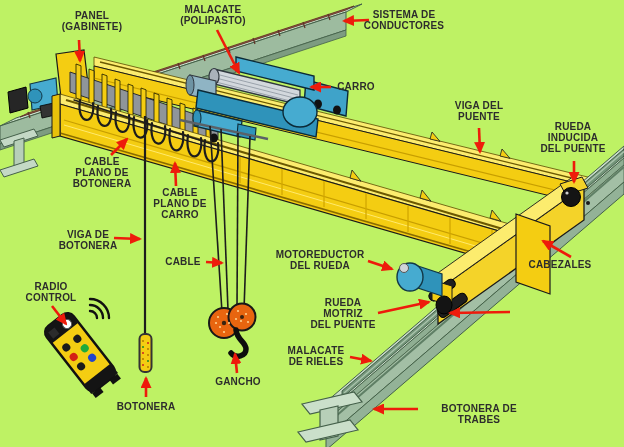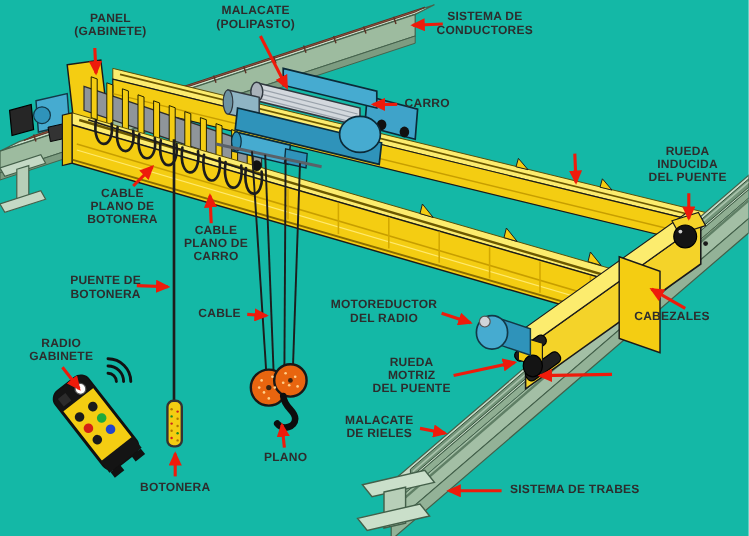--- a/index.html
+++ b/index.html
@@ -1,16 +1,16 @@
 <!DOCTYPE html>
 <html><head>
 <meta charset="utf-8">
 <style>
   html,body{margin:0;padding:0;background:#fff;}
-  #stage{position:relative;width:624px;height:447px;background:#14b8a6;overflow:hidden;
+  #stage{position:relative;width:624px;height:447px;background:#bef264;overflow:hidden;
          font-family:"Liberation Sans",sans-serif;}
   #stage svg{position:absolute;left:0;top:0;}
   .lbl{position:absolute;font-size:10px;font-weight:bold;color:#2d2d2d;line-height:1.12;
        text-align:center;white-space:pre-line;letter-spacing:.2px;}
 </style>
 </head>
 <body>
 
 <div id="stage">
 
@@ -261,39 +261,41 @@
   </g>
 </svg>
 
 <div class="lbl" style="left:50px;top:10px;width:84px">PANEL
 (GABINETE)</div>
 <div class="lbl" style="left:167px;top:4px;width:92px">MALACATE
 (POLIPASTO)</div>
 <div class="lbl" style="left:356px;top:9px;width:96px">SISTEMA DE
 CONDUCTORES</div>
 <div class="lbl" style="left:333px;top:81px;width:46px">CARRO</div>
+<div class="lbl" style="left:445px;top:100px;width:68px">VIGA DEL
+PUENTE</div>
 <div class="lbl" style="left:533px;top:121px;width:80px">RUEDA
 INDUCIDA
 DEL PUENTE</div>
 <div class="lbl" style="left:520px;top:259px;width:80px">CABEZALES</div>
 <div class="lbl" style="left:280px;top:345px;width:72px">MALACATE
 DE RIELES</div>
-<div class="lbl" style="left:420px;top:403px;width:118px">SISTEMA DE TRABES</div>
+<div class="lbl" style="left:420px;top:403px;width:118px">BOTONERA DE TRABES</div>
 <div class="lbl" style="left:303px;top:297px;width:80px">RUEDA
 MOTRIZ
 DEL PUENTE</div>
 <div class="lbl" style="left:264px;top:249px;width:112px">MOTOREDUCTOR
-DEL RADIO</div>
+DEL RUEDA</div>
 <div class="lbl" style="left:160px;top:256px;width:46px">CABLE</div>
 <div class="lbl" style="left:62px;top:156px;width:80px">CABLE
 PLANO DE
 BOTONERA</div>
 <div class="lbl" style="left:144px;top:187px;width:72px">CABLE
 PLANO DE
 CARRO</div>
-<div class="lbl" style="left:48px;top:229px;width:80px">PUENTE DE
+<div class="lbl" style="left:48px;top:229px;width:80px">VIGA DE
 BOTONERA</div>
 <div class="lbl" style="left:14px;top:281px;width:74px">RADIO
-GABINETE</div>
+CONTROL</div>
 <div class="lbl" style="left:106px;top:401px;width:80px">BOTONERA</div>
-<div class="lbl" style="left:206px;top:376px;width:64px">PLANO</div>
+<div class="lbl" style="left:206px;top:376px;width:64px">GANCHO</div>
 
 </div>
 
 </body></html>

